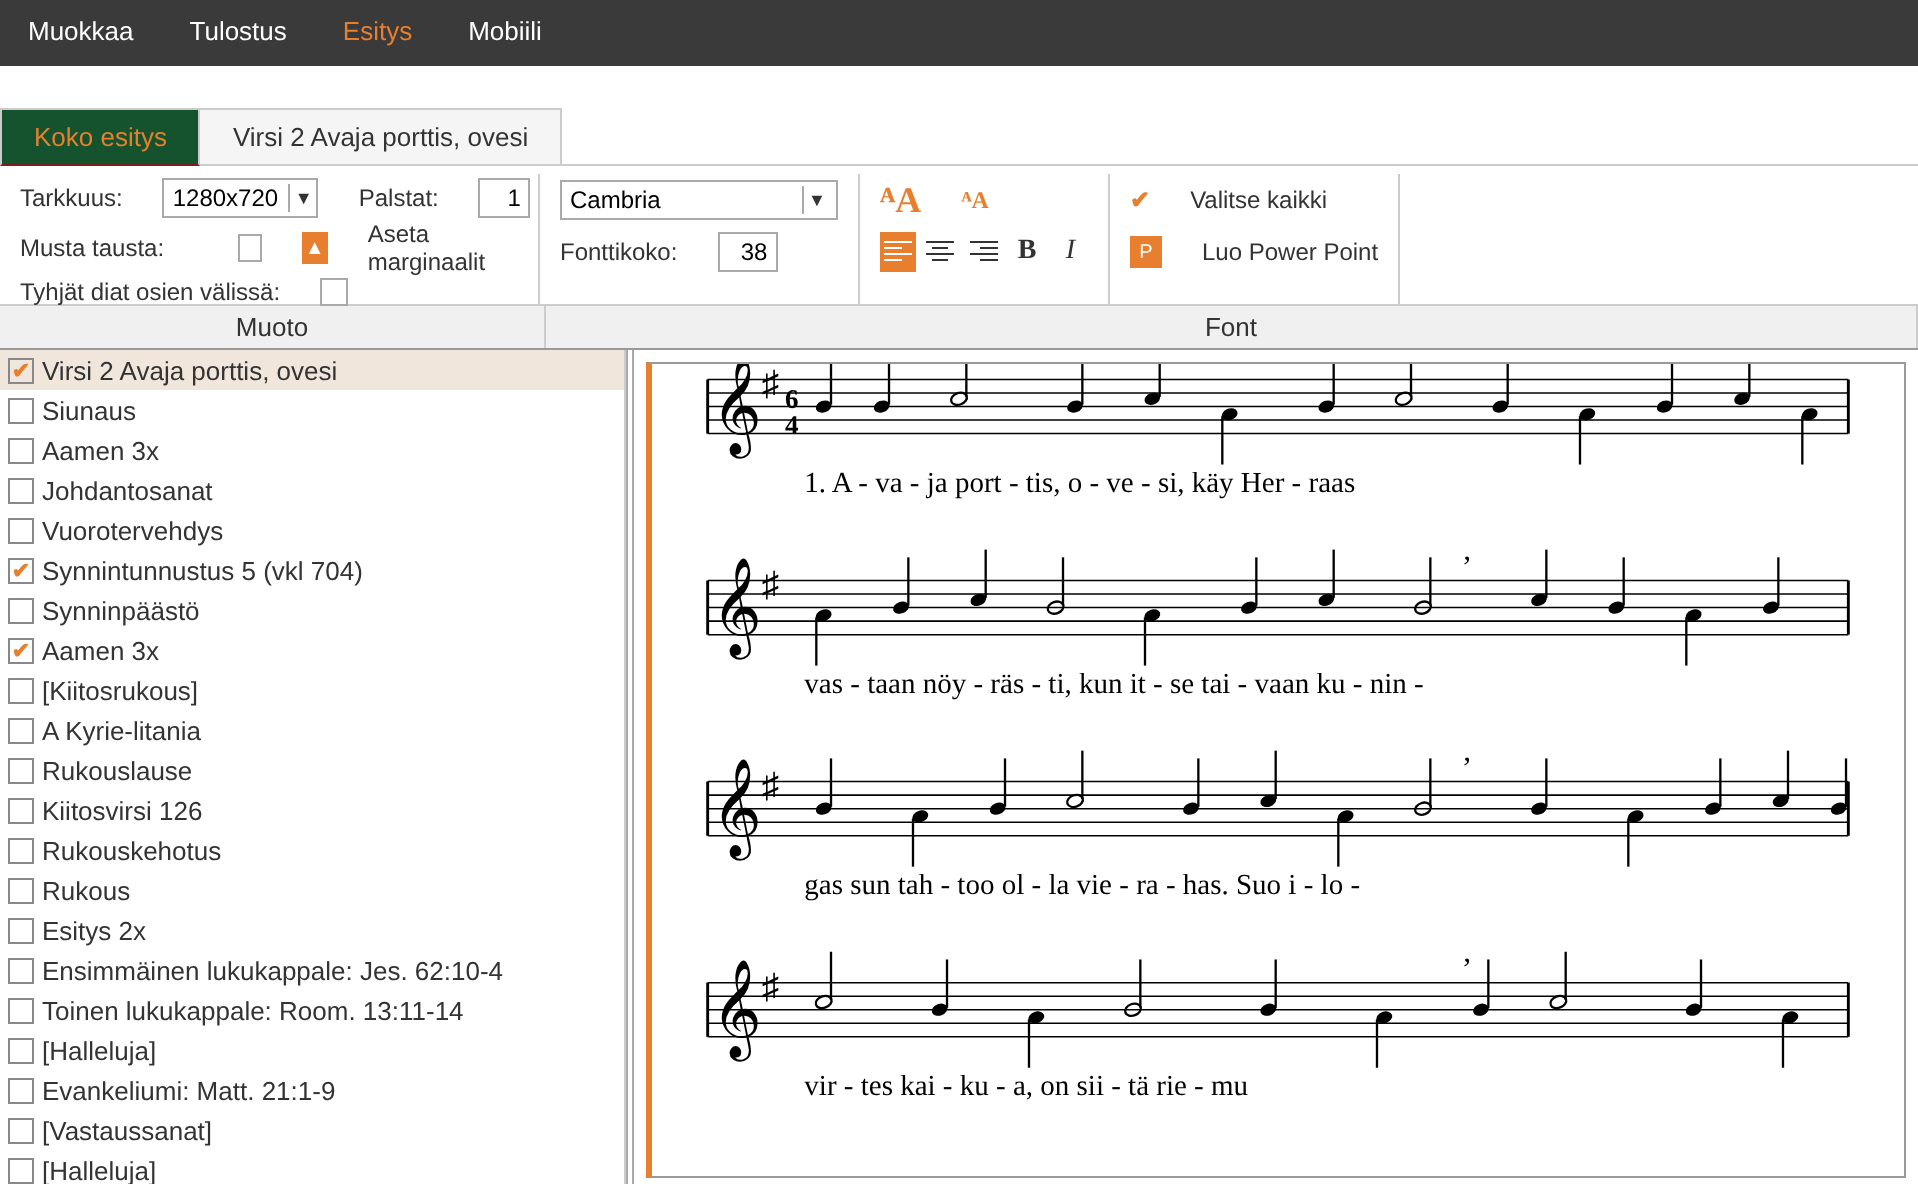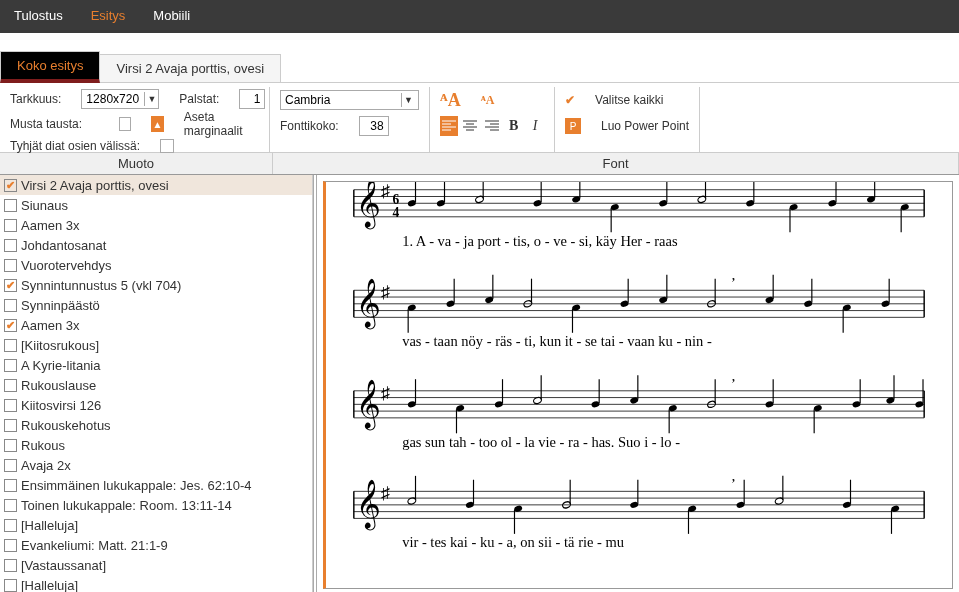--- a/index.html
+++ b/index.html
@@ -4,21 +4,21 @@
 <style>
   * { box-sizing: border-box; margin: 0; padding: 0; }
   body { font-family: "Segoe UI", Tahoma, sans-serif; font-size: 13px; color: #333; background: #fff; width: 959px; height: 592px; overflow: hidden; }
   
   .top-tabs { background: #3a3a3a; display: flex; height: 33px; }
   .top-tabs .tab { color: #fff; padding: 8px 14px; cursor: pointer; font-size: 13px; }
   .top-tabs .tab.active { color: #e87f2e; }
   
   .sub-tabs { display: flex; margin-top: 20px; border-bottom: 1px solid #ccc; height: 30px; align-items: flex-end; }
   .sub-tabs .stab { padding: 6px 16px; border: 1px solid #ccc; border-bottom: none; background: #f5f5f5; cursor: pointer; font-size: 13px; margin-right: -1px; position: relative; }
-  .sub-tabs .stab.active { background: #000000; color: #e87f2e; z-index: 1; border-bottom: 4px solid #7f1d1d; margin-bottom: -1px; }
+  .sub-tabs .stab.active { background: #14532d; color: #e87f2e; z-index: 1; border-bottom: 1px solid #7f1d1d; margin-bottom: -1px; }
   
   .toolbar { display: flex; padding: 4px 0 0 0; height: 70px; border-bottom: 1px solid #ccc; }
   .tgroup { padding: 2px 10px; border-right: 1px solid #ccc; display: flex; flex-direction: column; justify-content: flex-start; font-size: 12px; gap: 4px; }
   .trow { display: flex; align-items: center; gap: 20px; height: 22px; }
   select, input[type=text].num { border: 1px solid #aaa; padding: 2px 4px; font-size: 12px; font-family: inherit; background: #fff; }
   input.num { width: 26px; text-align: right; }
   input.num.lg { width: 30px; }
   .dd { display:inline-flex; border:1px solid #aaa; align-items:center; }
   .dd input { border:none; padding:2px 4px; width: 62px; font-size:12px; }
   .dd .arrow { width:14px; text-align:center; font-size:9px; cursor:pointer; border-left:1px solid #aaa; padding: 2px 0;}
@@ -49,20 +49,21 @@
   .lyric { font-family: "Times New Roman", serif; font-size: 15px; }
   
   ::-webkit-scrollbar { width: 16px; }
   ::-webkit-scrollbar-track { background: #f0f0f0; }
   ::-webkit-scrollbar-thumb { background: #c0c0c0; }
 </style>
 </head>
 <body>
 
 <div class="top-tabs">
+  <div class="tab">Muokkaa</div>
   <div class="tab">Tulostus</div>
   <div class="tab active">Esitys</div>
   <div class="tab">Mobiili</div>
 </div>
 
 <div class="sub-tabs">
   <div class="stab active">Koko esitys</div>
   <div class="stab">Virsi 2 Avaja porttis, ovesi</div>
 </div>
 
@@ -208,21 +209,21 @@
       <div class="list-item">
         <span class="cb"></span>
         <span>Rukouskehotus</span>
       </div>
       <div class="list-item">
         <span class="cb"></span>
         <span>Rukous</span>
       </div>
       <div class="list-item">
         <span class="cb"></span>
-        <span>Avaja 2x</span>
+        <span>Esitys 2x</span>
       </div>
       <div class="list-item">
         <span class="cb"></span>
         <span>Ensimmäinen lukukappale: Jes. 62:10-4</span>
       </div>
       <div class="list-item">
         <span class="cb"></span>
         <span>Toinen lukukappale: Room. 13:11-14</span>
       </div>
       <div class="list-item">

